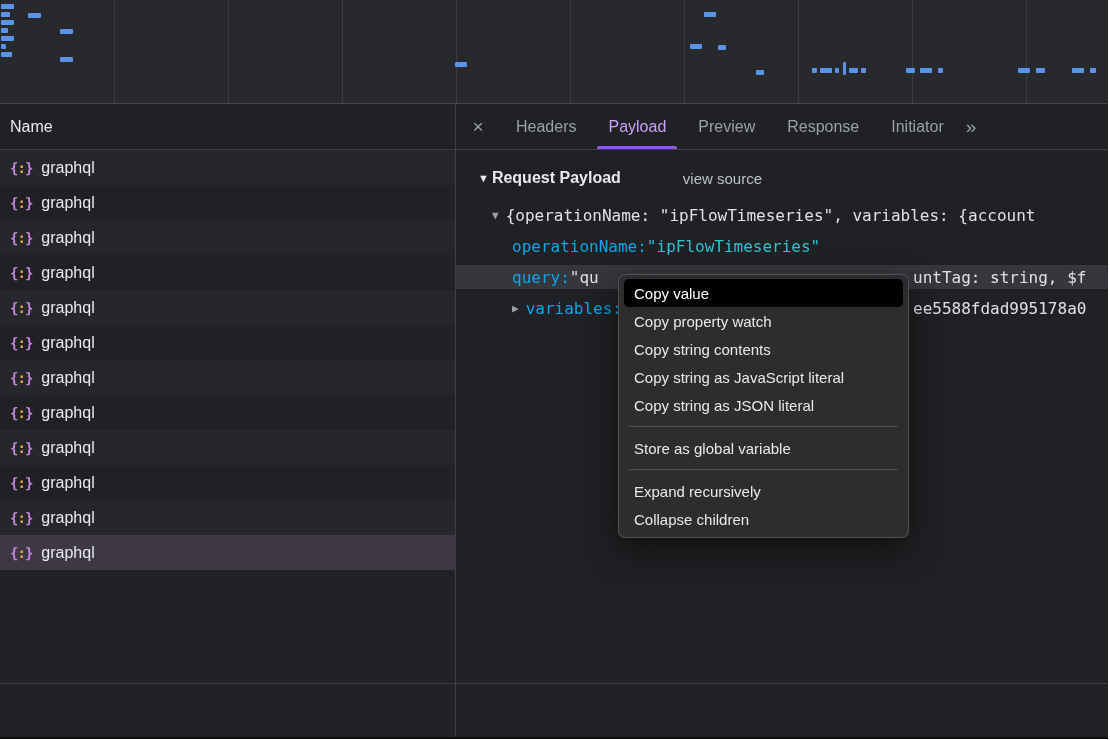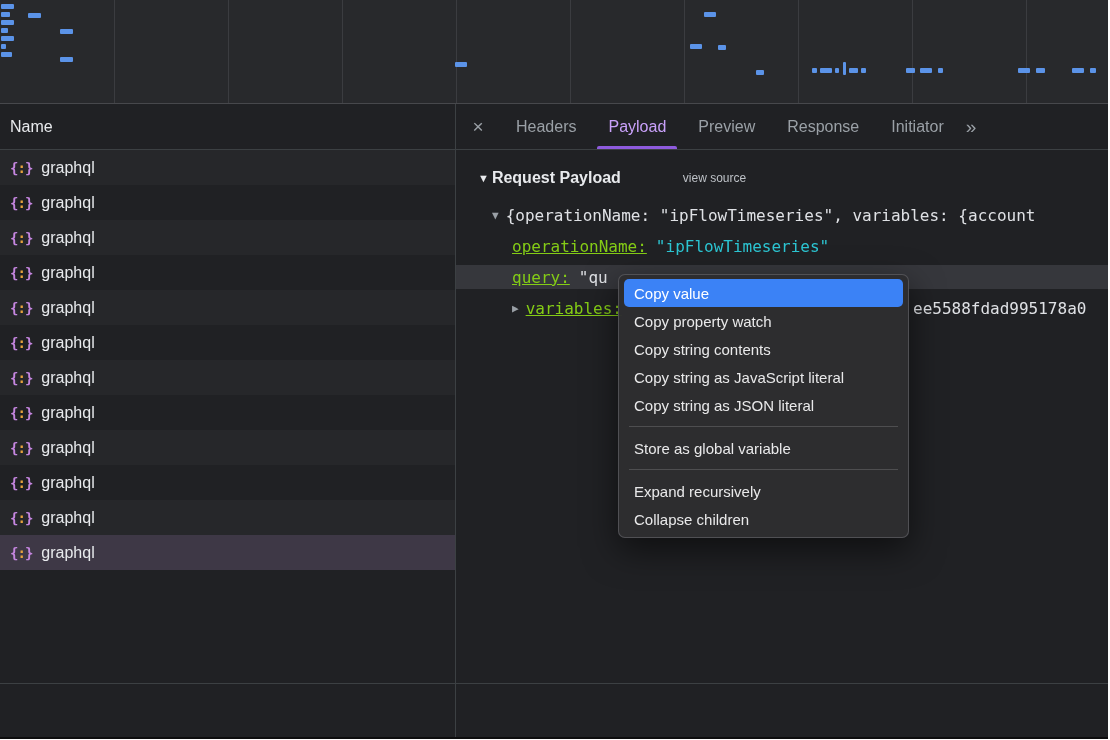--- a/index.html
+++ b/index.html
@@ -26,34 +26,34 @@
   .tab-close{width:44px;text-align:center;font-size:19px;color:#9aa0a6;}
   .tab{padding:0 16px;height:100%;display:flex;align-items:center;position:relative;white-space:nowrap;text-align:right;}
   .tab.selected{color:#c9a1fa;}
   .tab.selected::after{content:"";position:absolute;left:5px;right:5px;bottom:0;height:3px;background:#8e5bdd;border-radius:2px 2px 0 0;}
   .tab-more{margin-left:6px;font-size:19px;color:#9aa0a6;}
 
   
   .content{position:absolute;left:456px;top:150px;right:0;height:533px;overflow:hidden;}
   .section-header{position:absolute;left:0;top:16px;right:0;height:24px;display:flex;align-items:center;padding-left:22px;color:#e8eaed;font-weight:bold;font-size:16px;}
   .sec-tri{font-size:11px;margin-right:3px;color:#e8eaed;}
-  .view-source{margin-left:62px;font-weight:normal;color:#bdc1c6;font-size:12px;}
+  .view-source{margin-left:62px;font-weight:normal;color:#bdc1c6;font-size:15px;}
   .code-line{position:absolute;left:0;right:0;height:24px;display:flex;align-items:center;font-family:"DejaVu Sans Mono",monospace;font-size:16px;white-space:nowrap;overflow:hidden;color:#dfe1e5;box-sizing:border-box;}
   .code-line .tri{color:#9aa0a6;font-size:11px;margin-right:7px;}
-  .key{color:#84cc16;margin-right:9px;text-decoration:underline;}
+  .key{color:#0ea5e9;margin-right:0;}
   .str{color:#2cc5d2;}
   .selected-row{background:#36373c;text-align:right;}
   .frag{position:absolute;left:457px;top:0;height:100%;display:flex;align-items:center;color:#dfe1e5;}
 
   .footer-line{position:absolute;left:0;right:0;top:683px;height:1px;background:#3c4043;}
 
   
   .menu{position:absolute;left:618px;top:274px;width:291px;box-sizing:border-box;background:rgba(45,45,48,0.97);border:1px solid rgba(125,125,130,0.45);border-radius:7px;box-shadow:0 12px 34px rgba(0,0,0,0.55);padding:4px 0;z-index:10;font-size:15px;color:#e9e9ea;}
   .menu-item{height:28px;display:flex;align-items:center;padding:0 10px;margin:0 5px;border-radius:5px;}
-  .menu-item.highlighted{background:#3b82f6;color:#ffffff;}
+  .menu-item.highlighted{background:#000000;color:#ffffff;}
   .menu-sep{height:1px;background:rgba(255,255,255,0.16);margin:7px 10px;}
 </style>
 </head>
 <body>
 
 <div class="devtools">
 
   <div class="overview">
       <div class="gridline" style="left: 114px;"></div>
       <div class="gridline" style="left: 228px;"></div>
@@ -174,20 +174,21 @@
     </div>
 
     <div class="code-line" style="top:84px;padding-left:56px;">
       <span class="key">operationName:</span>
       <span class="str">"ipFlowTimeseries"</span>
     </div>
 
     <div class="code-line selected-row" style="top:115px;padding-left:56px;">
       <span class="key">query:</span>
       <span>"qu</span>
+      <span class="frag">untTag: string, $f</span>
     </div>
 
     <div class="code-line" style="top:146px;padding-left:56px;">
       <span class="tri">▶</span>
       <span class="key">variables:</span>
       <span class="frag">ee5588fdad995178a0</span>
     </div>
   </div>
 
   <div class="footer-line"></div>

